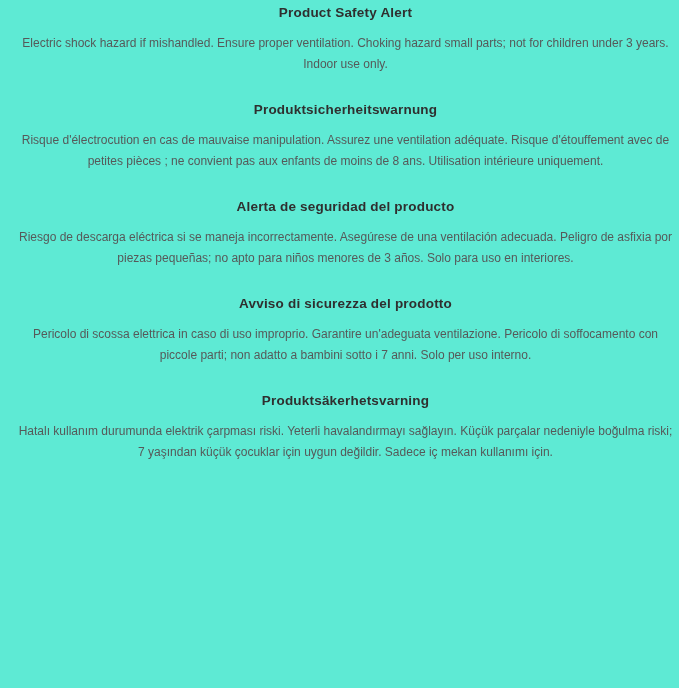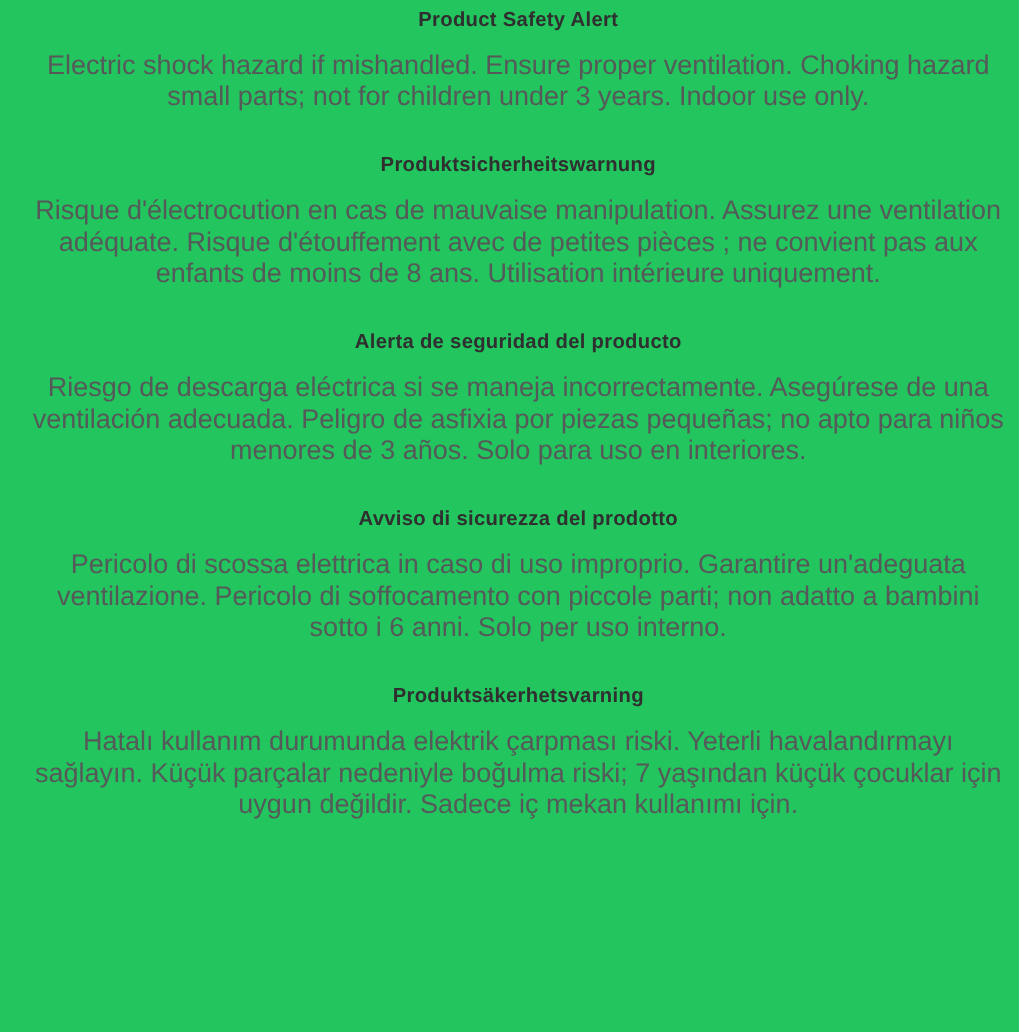--- a/index.html
+++ b/index.html
@@ -5,34 +5,34 @@
   * { box-sizing: border-box; margin: 0; padding: 0; }
   html, body {
     width: 679px;
     background: #ffffff;
     font-family: "Liberation Sans", "DejaVu Sans", sans-serif;
   }
   .page {
     width: 679px;
     min-height: 688px;
     padding: 5px 6px 8px 18px;
-    background: #22c55e;
+    background: #5eead4;
   }
   .section h2 {
     font-size: 13.5px;
     font-weight: bold;
     color: #2f2f2f;
     text-align: center;
     line-height: 15px;
     margin: 27px 0 13px 0;
     letter-spacing: 0.2px;
   }
   .section:first-child h2 { margin-top: 0; }
   .section p {
-    font-size: 18px;
+    font-size: 12px;
     color: #565959;
     text-align: center;
     line-height: 21px;
     margin: 0;
   }
 </style>
 </head>
 <body>
 
 <div class="page">
@@ -50,21 +50,21 @@
     <p>Risque d'électrocution en cas de mauvaise manipulation. Assurez une ventilation adéquate. Risque d'étouffement avec de petites pièces ; ne convient pas aux enfants de moins de 8 ans. Utilisation intérieure uniquement.</p>
   </div>
 
   <div class="section">
     <h2>Alerta de seguridad del producto</h2>
     <p>Riesgo de descarga eléctrica si se maneja incorrectamente. Asegúrese de una ventilación adecuada. Peligro de asfixia por piezas pequeñas; no apto para niños menores de 3 años. Solo para uso en interiores.</p>
   </div>
 
   <div class="section">
     <h2>Avviso di sicurezza del prodotto</h2>
-    <p>Pericolo di scossa elettrica in caso di uso improprio. Garantire un'adeguata ventilazione. Pericolo di soffocamento con piccole parti; non adatto a bambini sotto i 6 anni. Solo per uso interno.</p>
+    <p>Pericolo di scossa elettrica in caso di uso improprio. Garantire un'adeguata ventilazione. Pericolo di soffocamento con piccole parti; non adatto a bambini sotto i 7 anni. Solo per uso interno.</p>
   </div>
 
   <div class="section">
     <h2>Produktsäkerhetsvarning</h2>
   </div>
 
   <div class="section">
     <p>Hatalı kullanım durumunda elektrik çarpması riski. Yeterli havalandırmayı sağlayın. Küçük parçalar nedeniyle boğulma riski; 7 yaşından küçük çocuklar için uygun değildir. Sadece iç mekan kullanımı için.</p>
   </div>
 

